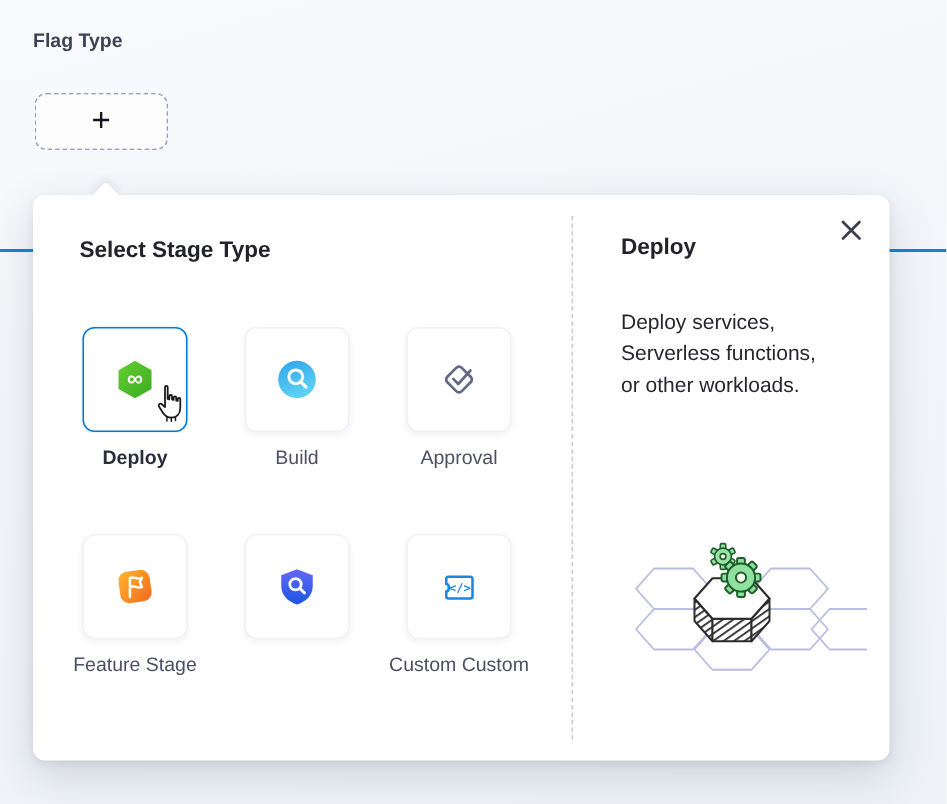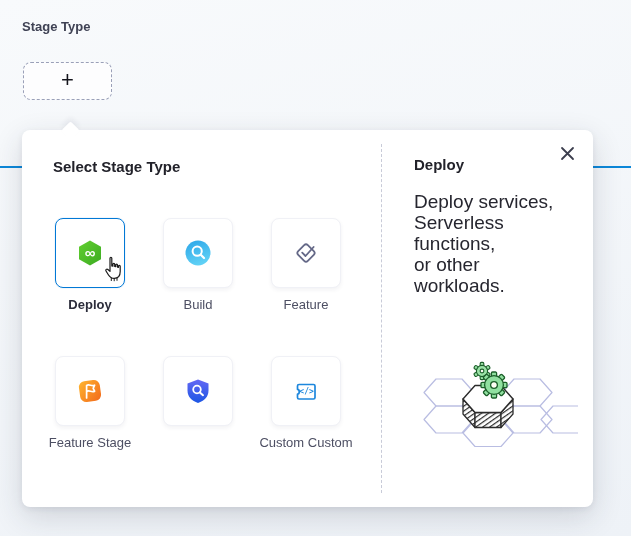--- a/index.html
+++ b/index.html
@@ -71,33 +71,33 @@
     position: absolute; left: 360px; top: 0; width: 211px; height: 100%;
     padding: 25px 20px 0 32px;
   }
   .close-btn {
     position: absolute; right: 13px; top: 10px; width: 26px; height: 26px;
     background: transparent; border: none; cursor: pointer;
     display: flex; align-items: center; justify-content: center;
   }
   .detail-title { font-size: 15px; font-weight: bold; color: #22222a; line-height: 20px; }
   .detail-desc {
-    margin-top: 16px; font-size: 19px; line-height: 21px; color: #26262f;
+    margin-top: 29px; font-size: 14px; line-height: 21px; color: #26262f;
     white-space: pre-line;
   }
   .illustration { position: absolute; left: 24px; top: 228px; }
 
   .hand-cursor { position: absolute; left: 101px; top: 255px; z-index: 9; }
 </style>
 </head>
 <body>
 
 <div class="connector-line"></div>
 
-<div class="stage-type-label">Stage Type</div>
+<div class="stage-type-label">Flag Type</div>
 
 <button class="add-stage">
   <span class="plus">+</span>
 </button>
 
 <div class="popover">
   <div class="popover-caret"></div>
 
   <div class="left-panel">
     <h2 class="popover-title">Select Stage Type</h2>
@@ -139,21 +139,21 @@
 
       <div class="tile-wrap">
         <button class="tile">
           <svg width="28" height="28" viewBox="0 0 28 28">
             <g fill="none" stroke="#646887" stroke-width="1.8" stroke-linejoin="round" stroke-linecap="round">
               <rect x="7.2" y="7.2" width="13.6" height="13.6" rx="2.6" transform="rotate(45 14 14)"></rect>
               <path d="M10.2 13.6 l3.3 3.4 L21.6 8"></path>
             </g>
           </svg>
         </button>
-        <div class="tile-label">Feature</div>
+        <div class="tile-label">Approval</div>
       </div>
 
       <div class="tile-wrap">
         <button class="tile">
           <svg width="28" height="28" viewBox="0 0 28 28">
             <defs>
               <linearGradient id="gOrange" x1="0" y1="0" x2="1" y2="1">
                 <stop offset="0" stop-color="#ffb62e"></stop>
                   <stop offset="1" stop-color="#f2691c"></stop>
               </linearGradient>

